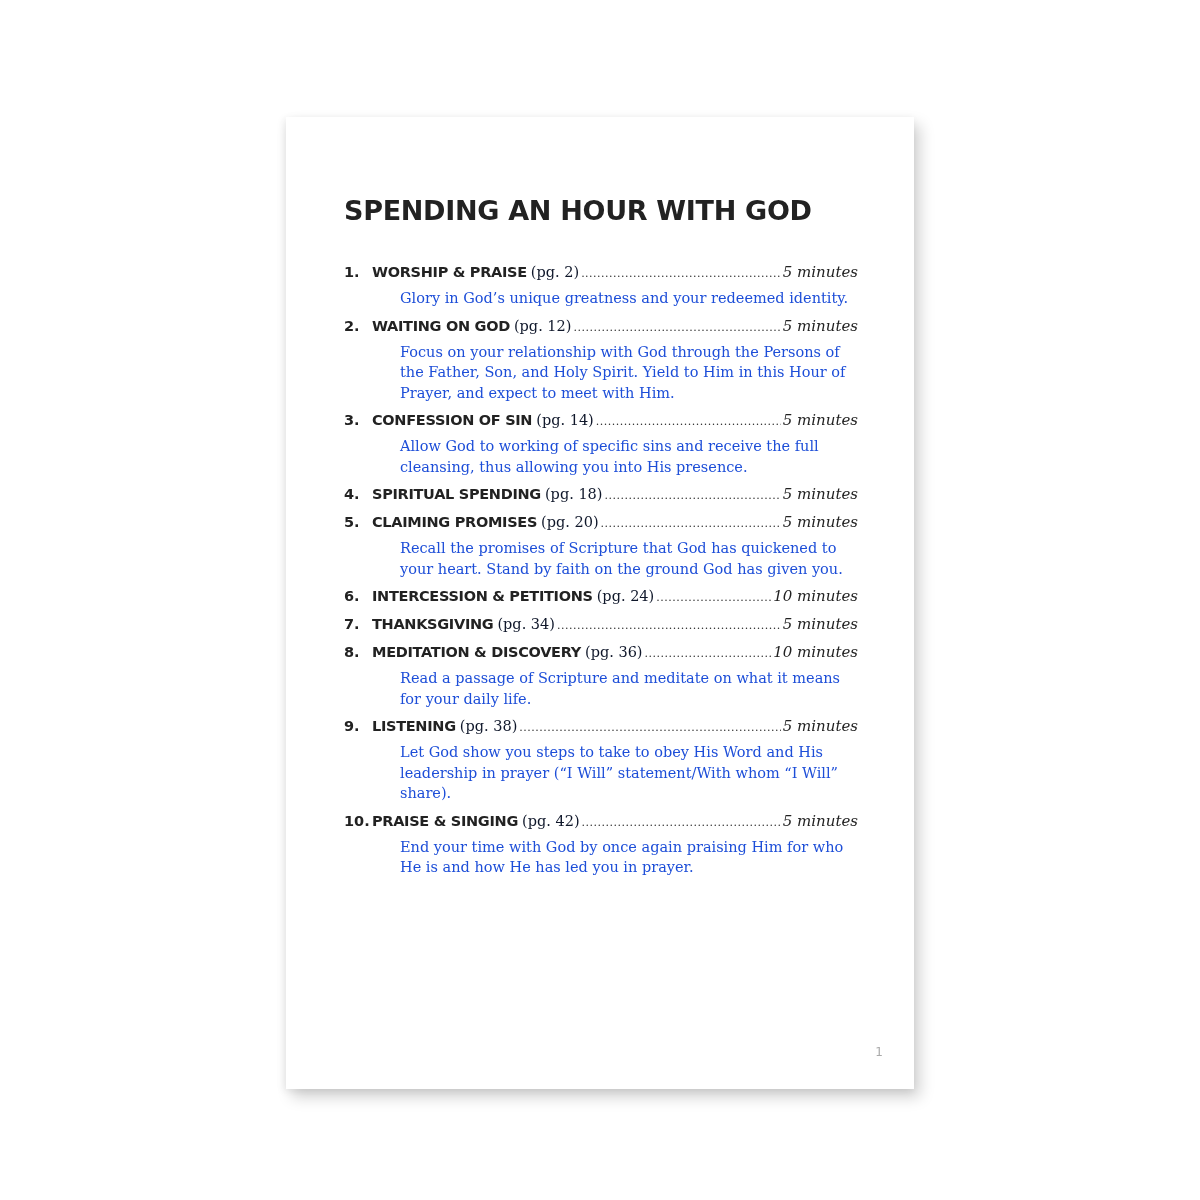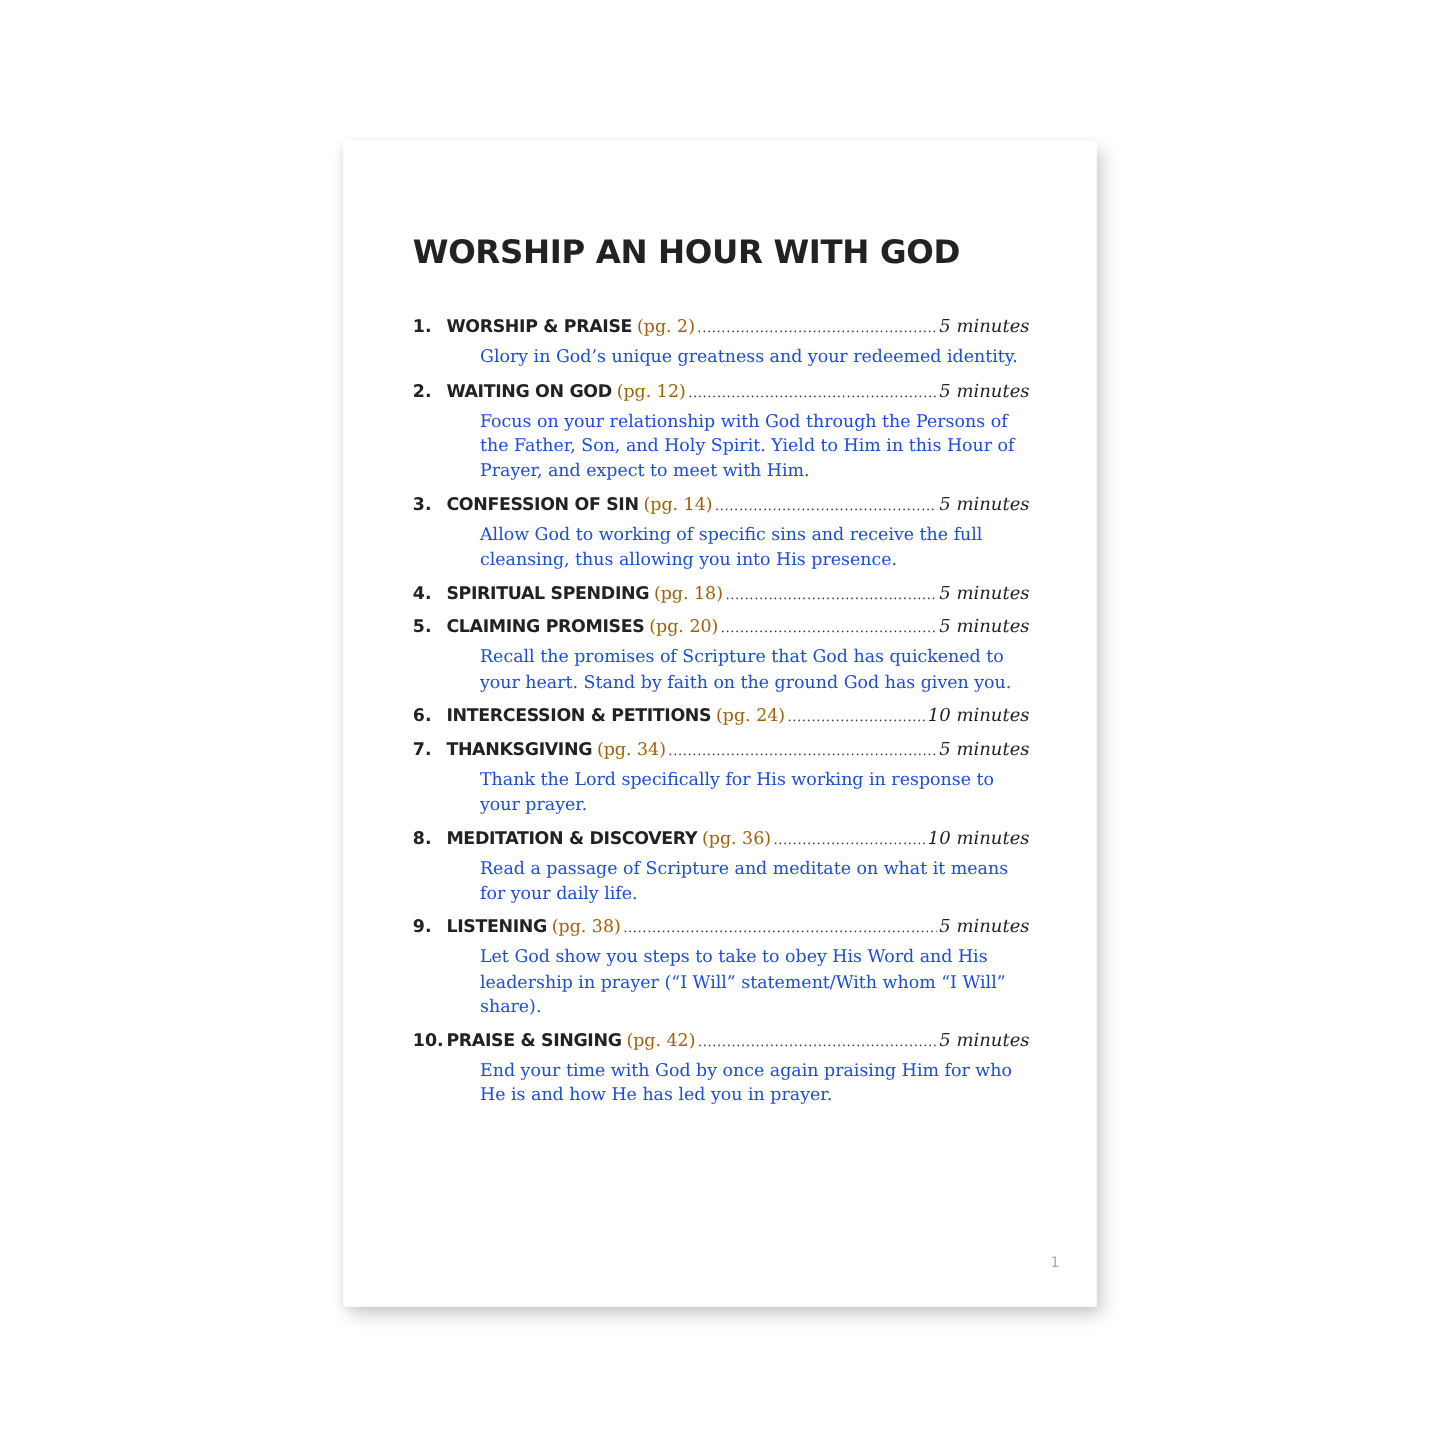--- a/index.html
+++ b/index.html
@@ -22,21 +22,21 @@
   }
   .num {
     width:28px; flex:none;
     font-family:"DejaVu Sans", sans-serif; font-weight:bold; font-size:14.5px; color:#222;
   }
   .name {
     font-family:"DejaVu Sans", sans-serif; font-weight:bold; font-size:14.5px; color:#222;
     letter-spacing:-0.3px; flex:none;
   }
   .pg {
-    font-family:"DejaVu Serif", serif; font-size:14.5px; color:#a16207; margin-left:4px; flex:none;
+    font-family:"DejaVu Serif", serif; font-size:14.5px; color:#0f172a; margin-left:4px; flex:none;
   }
   .dots {
     flex:1 1 auto; overflow:hidden; font-family:"DejaVu Serif", serif; font-size:11px; color:#333;
     letter-spacing:0.5px; margin:0 2px;
   }
   .dots::before { content:"................................................................................................................................................................"; }
   .time {
     flex:none; font-family:"DejaVu Serif", serif; font-style:italic; font-size:15px; color:#222;
   }
   .desc {
@@ -45,21 +45,21 @@
   }
   .pagenum {
     position:absolute; right:31px; bottom:30px;
     font-family:"DejaVu Sans", sans-serif; font-size:12px; color:#aaaaaa;
   }
 </style>
 </head>
 <body>
 
 <div class="page">
-  <div class="title">WORSHIP AN HOUR WITH GOD</div>
+  <div class="title">SPENDING AN HOUR WITH GOD</div>
 
   <div class="list">
 
     <div class="item">
       <div class="head">
         <span class="num">1.</span>
         <span class="name">WORSHIP &amp; PRAISE</span>
         <span class="pg">(pg. 2)</span>
         <span class="dots"></span>
         <span class="time">5 minutes</span>
@@ -121,21 +121,20 @@
     </div>
 
     <div class="item">
       <div class="head">
         <span class="num">7.</span>
         <span class="name">THANKSGIVING</span>
         <span class="pg">(pg. 34)</span>
         <span class="dots"></span>
         <span class="time">5 minutes</span>
       </div>
-      <div class="desc">Thank the Lord specifically for His working in response to your prayer.</div>
     </div>
 
     <div class="item">
       <div class="head">
         <span class="num">8.</span>
         <span class="name">MEDITATION &amp; DISCOVERY</span>
         <span class="pg">(pg. 36)</span>
         <span class="dots"></span>
         <span class="time">10 minutes</span>
       </div>

